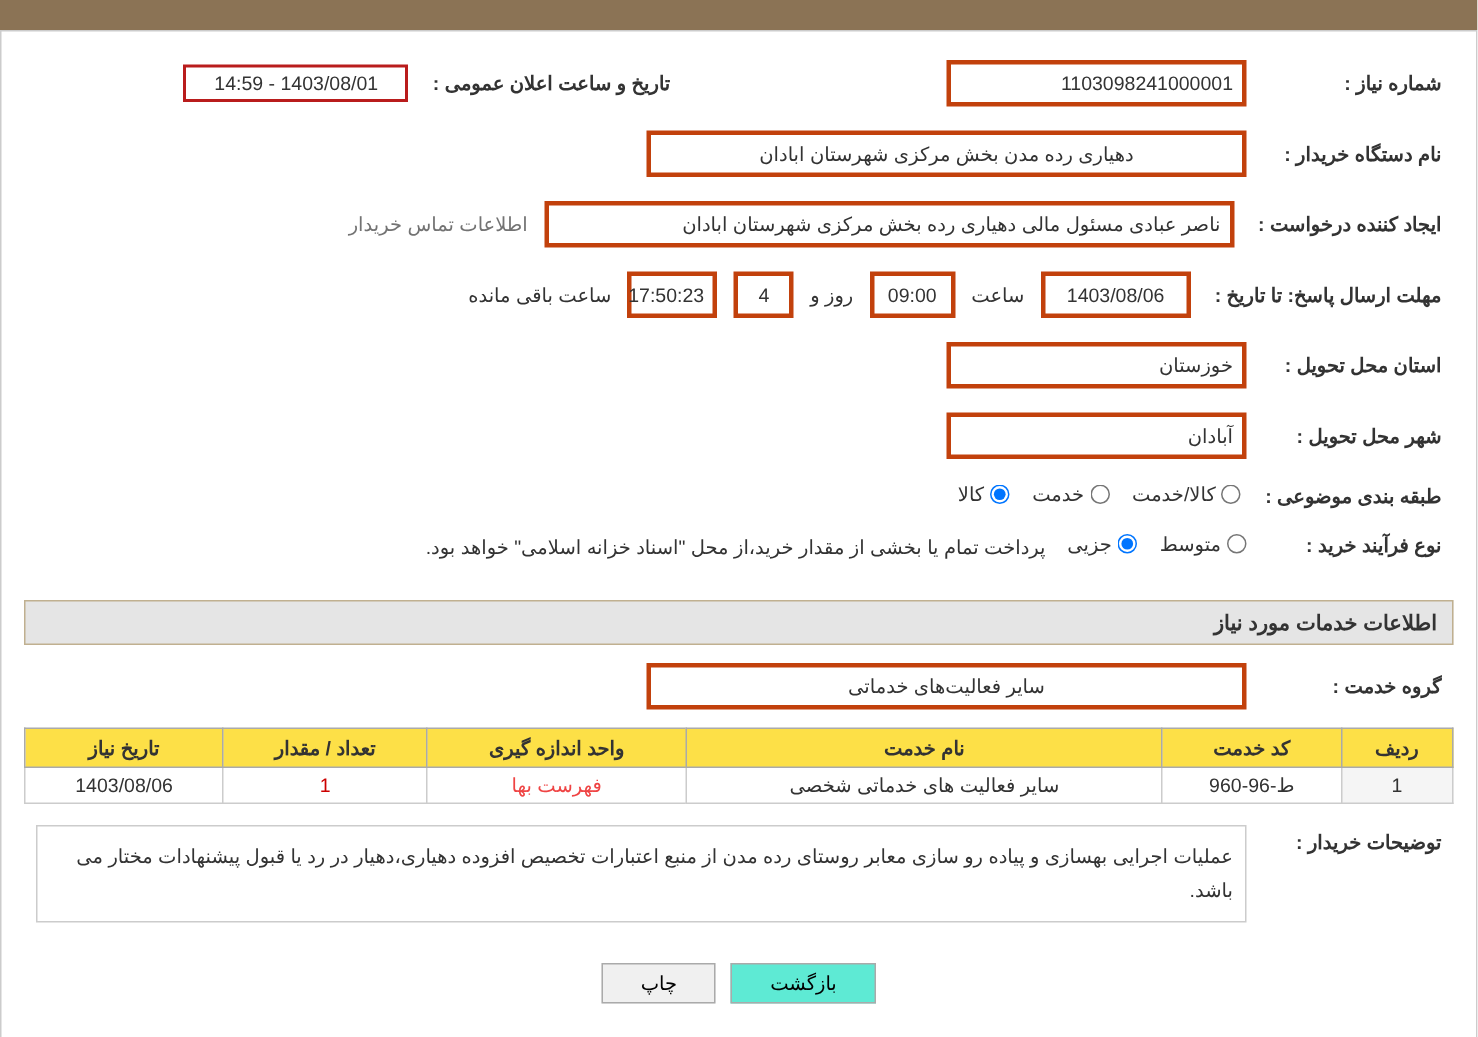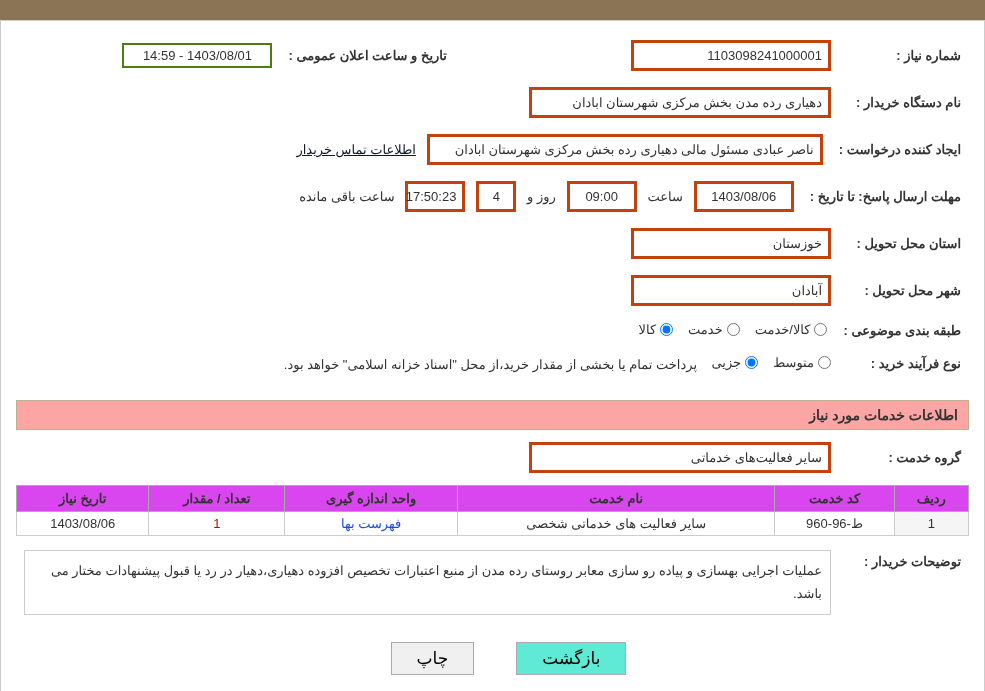--- a/index.html
+++ b/index.html
@@ -47,48 +47,48 @@
       text-align: right;
     }
     .input-field {
       border: 3px solid #c2410c;
       padding: 5px 6px;
       background: #fff;
       display: inline-block;
       min-height: 22px;
     }
     .input-wide {
-      width: 302px;
+      width: 400px;
+      text-align: center;
     }
     .input-medium {
       width: 200px;
     }
     .date-field {
       width: 150px;
-      border: 2px solid #4d7c0f;
+      border: 2px solid #b91c1c;
       padding: 3px 6px;
       text-align: center;
     }
     .link-text {
-      color: #0f172a;
+      color: #737373;
       cursor: pointer;
-      text-decoration: underline;
     }
     .radio-group {
       display: inline-flex;
       gap: 15px;
       align-items: center;
     }
     .radio-item {
       display: flex;
       align-items: center;
       gap: 4px;
     }
     .section-header {
-      background: #fca5a5;
+      background: #e5e5e5;
       border: 1px solid #c0b090;
       padding: 6px 10px;
       font-weight: bold;
       font-size: 14px;
       margin: 24px 0 8px 0;
     }
     .description-box {
       border: 1px solid #ccc;
       padding: 8px;
       margin: 5px 0;
@@ -96,60 +96,59 @@
       min-height: 50px;
       text-align: right;
       line-height: 1.8;
     }
     .services-table {
       width: 100%;
       border-collapse: collapse;
       margin-bottom: 10px;
     }
     .services-table th {
-      background: #d946ef;
+      background: #fde047;
       border: 1px solid #aaa;
       padding: 5px 8px;
       text-align: center;
       font-weight: bold;
     }
     .services-table td {
       border: 1px solid #ccc;
       padding: 4px 8px;
       text-align: center;
     }
     .services-table td:first-child {
       background: #f5f5f5;
     }
     .link-blue {
-      color: #1d4ed8;
+      color: #ef4444;
       cursor: pointer;
     }
     .buyer-desc-box {
       border: 1px solid #ccc;
       padding: 8px;
       min-height: 60px;
       background: #fff;
       text-align: right;
       line-height: 1.8;
     }
     .buttons-row {
       text-align: center;
       padding: 15px 0 10px 0;
       display: flex;
       justify-content: center;
       gap: 10px;
     }
     .btn {
       padding: 5px 25px;
-      font-size: 17px;
+      font-size: 13px;
       cursor: pointer;
       border: 1px solid #aaa;
       background: #f0f0f0;
-      margin-left: 32px;
     }
     .btn-print {
       background: #f0f0f0;
     }
     .btn-back {
       background: #5eead4;
     }
   </style>
 </head>
 <body>
@@ -185,38 +184,38 @@
         </td>
       </tr>
     </tbody>
       </table>
 
     <table class="info-table">
       <tbody>
           <tr>
         <td class="label-cell">ایجاد کننده درخواست :</td>
         <td class="value-cell">
-          <span class="input-field" style="width:396px">ناصر عبادی مسئول مالی دهیاری رده بخش مرکزی شهرستان ابادان</span>
+          <span class="input-field" style="width:460px">ناصر عبادی مسئول مالی دهیاری رده بخش مرکزی شهرستان ابادان</span>
           &nbsp;
           <span class="link-text">اطلاعات تماس خریدار</span>
         </td>
       </tr>
     </tbody>
       </table>
 
     <table class="info-table">
       <tbody>
           <tr>
         <td class="label-cell">مهلت ارسال پاسخ: تا تاریخ :</td>
         <td class="value-cell">
           <span class="input-field" style="width:100px;text-align:center">1403/08/06</span>
           &nbsp;
           <span>ساعت</span>
           &nbsp;
-          <span class="input-field" style="width:70px;text-align:center">09:00</span>
+          <span class="input-field" style="width:57px;text-align:center">09:00</span>
           &nbsp;
           <span>روز و</span>
           &nbsp;
           <span class="input-field" style="width:40px;text-align:center">4</span>
           &nbsp;
           <span class="input-field" style="width:60px;text-align:center">17:50:23</span>
           &nbsp;
           <span>ساعت باقی مانده</span>
         </td>
       </tr>

